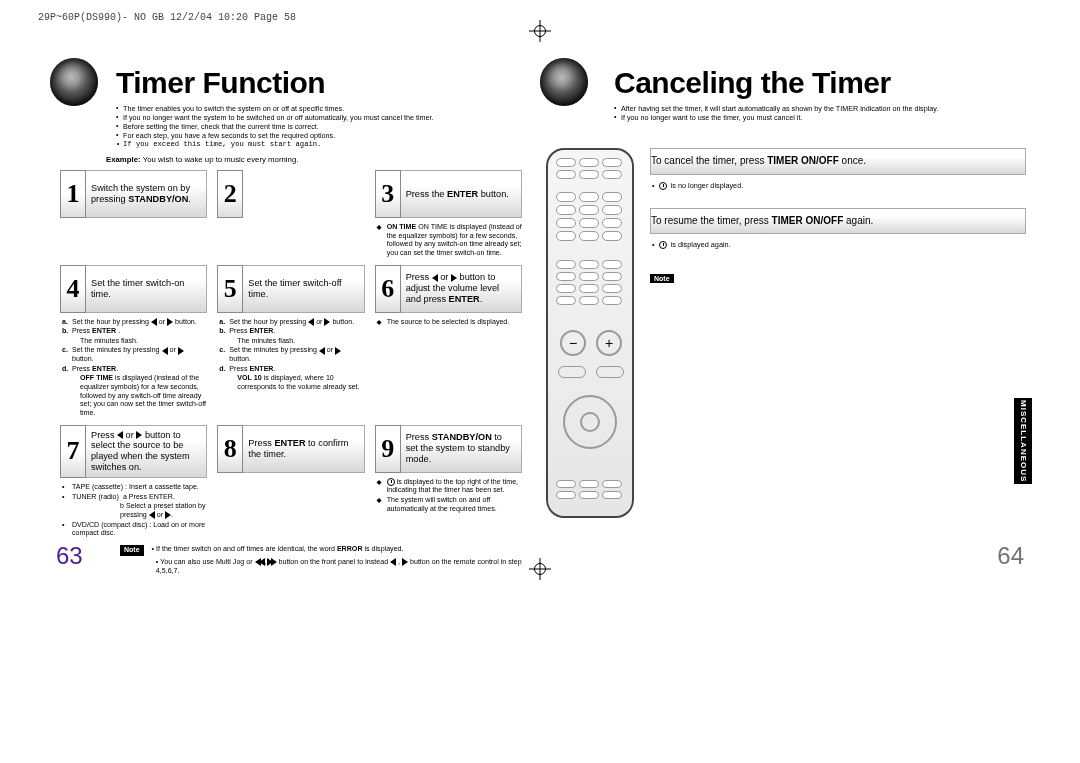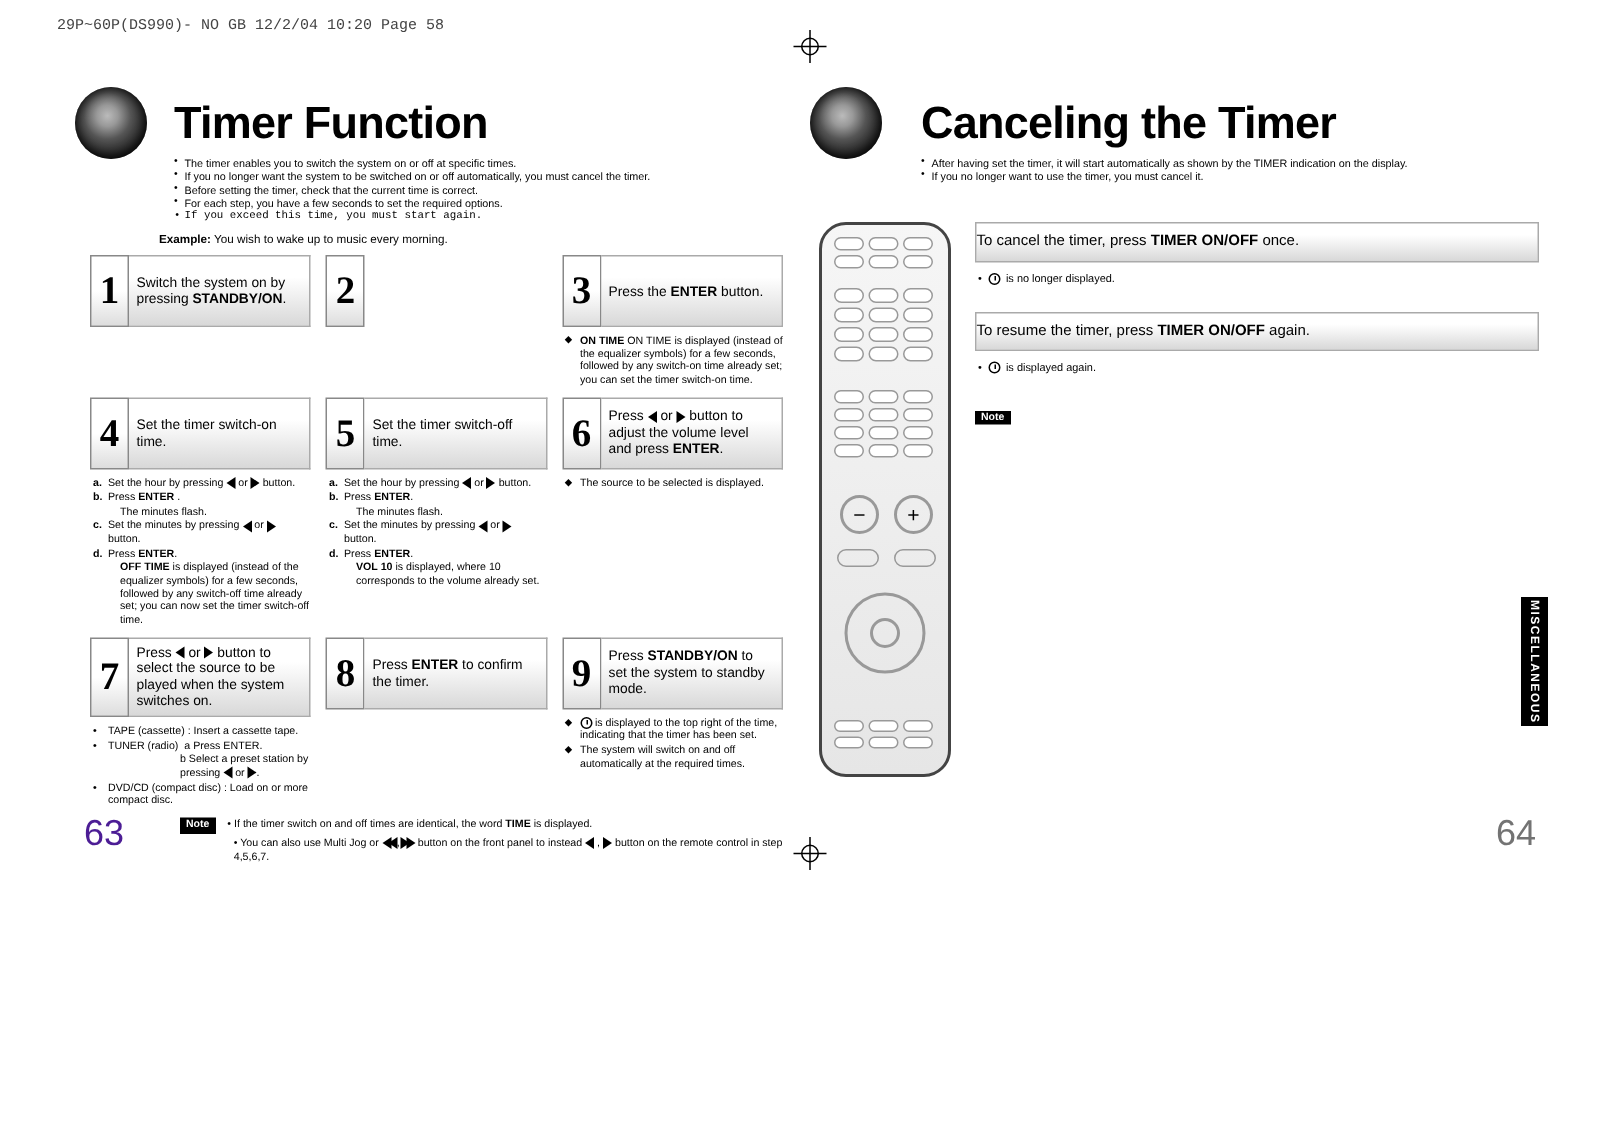--- a/index.html
+++ b/index.html
@@ -240,21 +240,21 @@
           <li class="bullet"><span class="clock-icon"></span><span> is displayed to the top right of the time, indicating that the timer has been set.</span></li>
           <li class="bullet">The system will switch on and off automatically at the required times.</li>
         </ul>
       </div>
 
     </div>
 
     <div class="footnotes">
       <div class="row">
         <span class="note-tag">Note</span>
-        <span>• <span>If the timer switch on and off times are identical, the word </span><b>TIME</b><span> is displayed.</span></span>
+        <span>• <span>If the timer switch on and off times are identical, the word </span><b>ERROR</b><span> is displayed.</span></span>
       </div>
       <div class="row">
         <span style="width:34px;"></span>
         <span>• <span>You can also use Multi Jog or </span><span class="tri l"></span><span class="tri l" style="margin-left:-2px;"></span>,<span class="tri r"></span><span class="tri r" style="margin-left:-2px;"></span><span> button on the front panel to instead </span><span class="tri l"></span> , <span class="tri r"></span><span> button on the remote control in step 4,5,6,7.</span></span>
       </div>
     </div>
 
     <div class="pagenum-left">63</div>
   </div>
 

